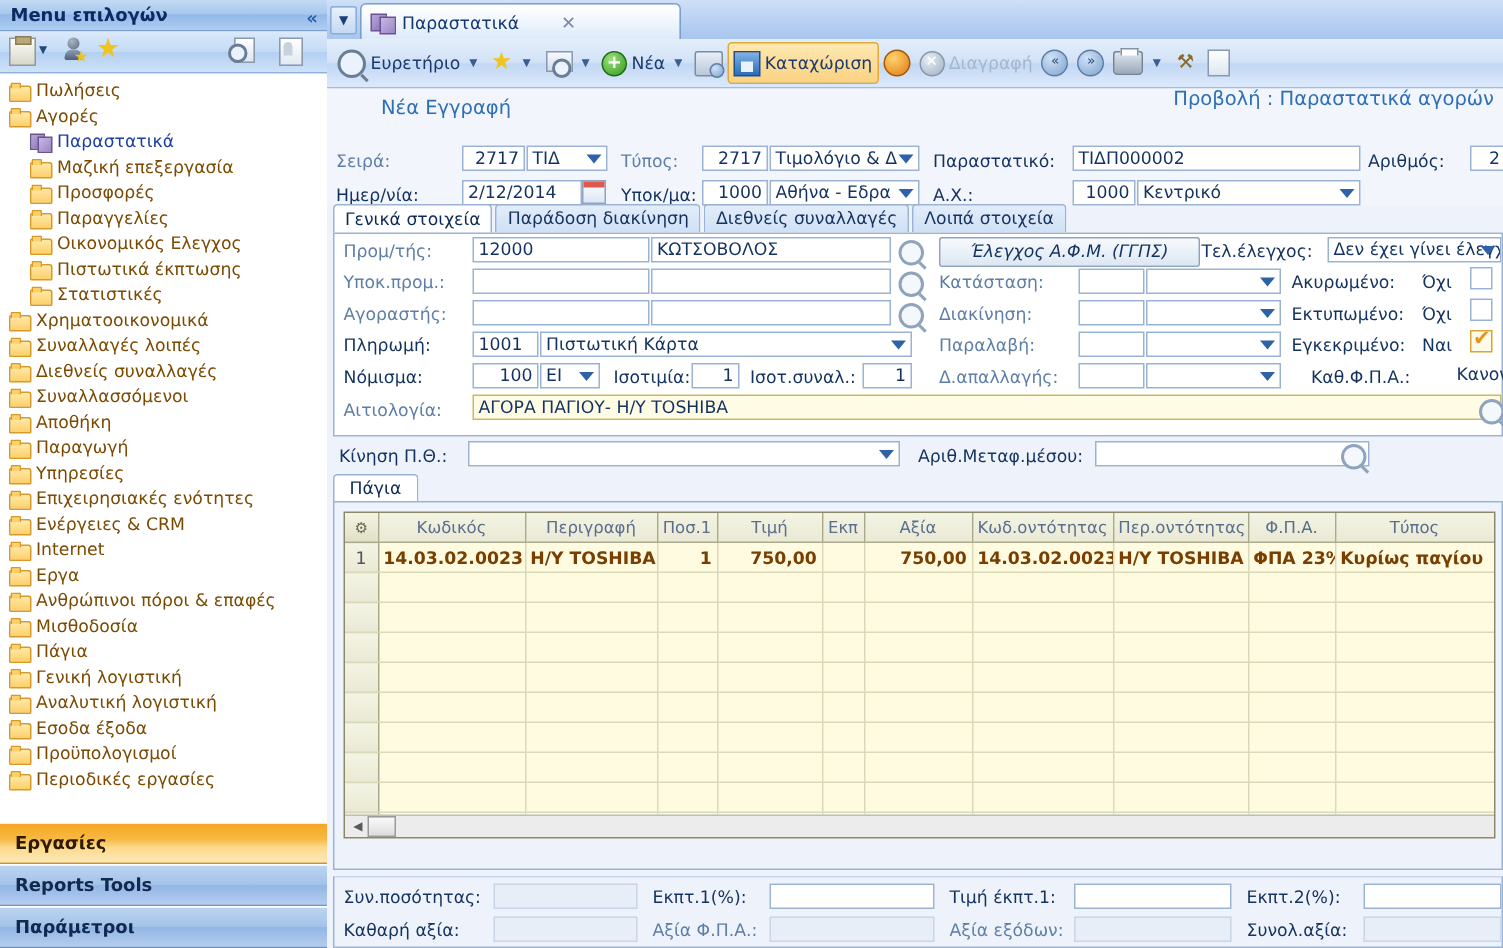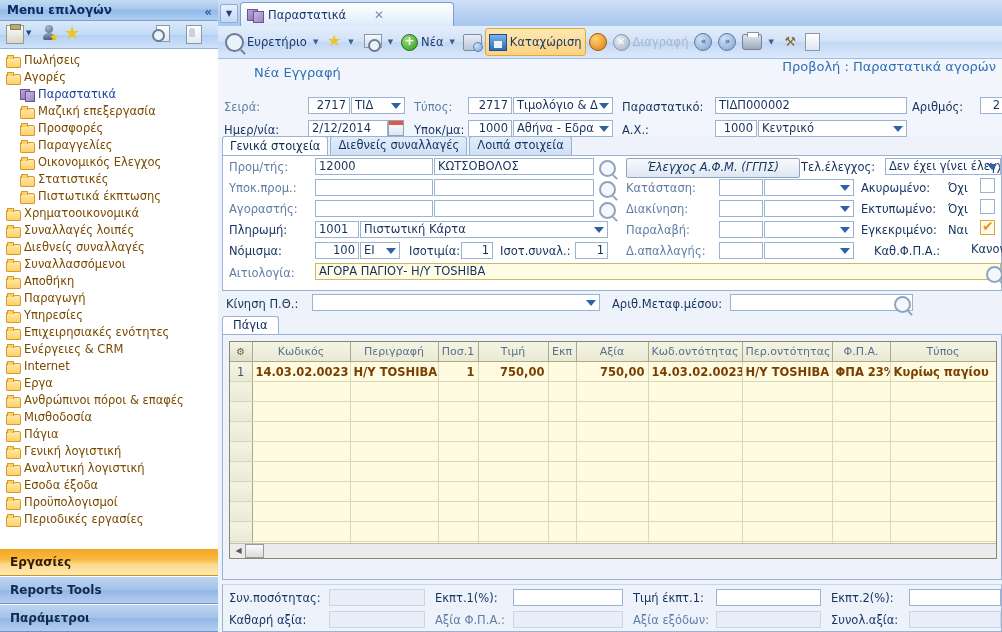--- a/index.html
+++ b/index.html
@@ -370,25 +370,25 @@
         <div class="tnode lvl2">
           <span class="folder"></span>
           <span>Παραγγελίες</span>
         </div>
         <div class="tnode lvl2">
           <span class="folder"></span>
           <span>Οικονομικός Ελεγχος</span>
         </div>
         <div class="tnode lvl2">
           <span class="folder"></span>
+          <span>Πιστωτικά έκπτωσης</span>
+        </div>
+        <div class="tnode lvl2">
+          <span class="folder"></span>
           <span>Στατιστικές</span>
-        </div>
-        <div class="tnode lvl2">
-          <span class="folder"></span>
-          <span>Πιστωτικά έκπτωσης</span>
         </div>
         <div class="tnode">
           <span class="folder"></span>
           <span>Χρηματοοικονομικά</span>
         </div>
         <div class="tnode">
           <span class="folder"></span>
           <span>Συναλλαγές λοιπές</span>
         </div>
         <div class="tnode">
@@ -568,20 +568,21 @@
       <span class="fl dark" style="left:404px; top:64px;">Α.Χ.:</span>
       <div class="fld num" style="left:497px; top:61px; width:42px;">1000</div>
       <div class="ddn" style="left:540px; top:61px; width:149px;">
         <span>Κεντρικό</span><span class="arw"></span>
       </div>
     </div>
   </div>
 
   <div class="tabrow" id="ftabs-host">
       <div class="ftab active">Γενικά στοιχεία</div>
+      <div class="ftab">Παράδοση διακίνηση</div>
       <div class="ftab">Διεθνείς συναλλαγές</div>
       <div class="ftab">Λοιπά στοιχεία</div>
     </div>
 
   <div class="formpane">
 
     <span class="fl" style="left:6px; top:4px;">Προμ/τής:</span>
     <div class="fld" style="left:92px; top:2px; width:118px;">12000</div>
     <div class="fld" style="left:211px; top:2px; width:160px;">ΚΩΤΣΟΒΟΛΟΣ</div>
     <div class="searchbtn" style="left:376px; top:4px;"></div>

